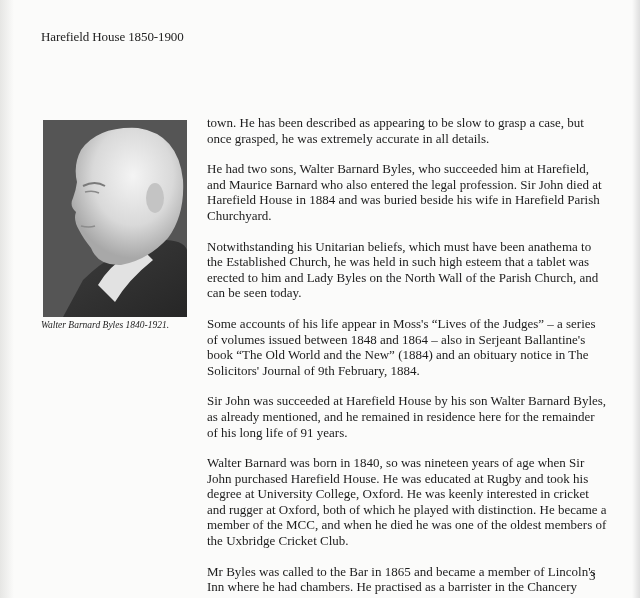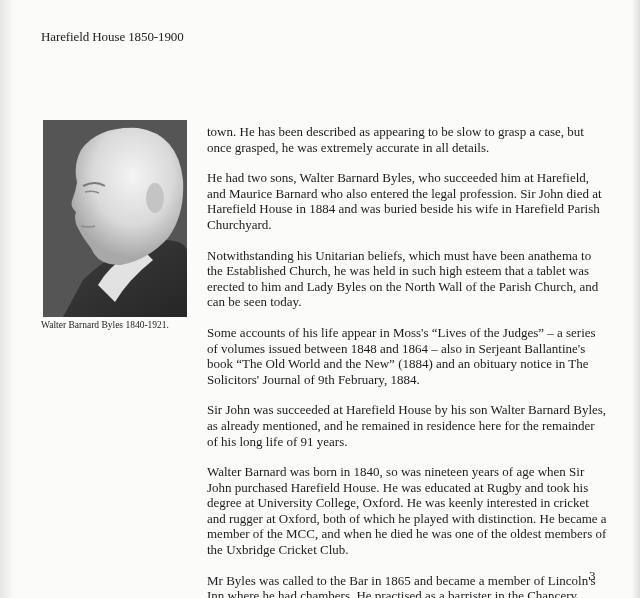--- a/index.html
+++ b/index.html
@@ -23,27 +23,27 @@
       color: #222;
     }
     .photo {
       position: absolute; left: 43px; top: 120px; width: 144px; height: 197px;
       overflow: hidden;
       background: radial-gradient(ellipse at 70% 20%, #6e6e6e 0%, #4b4b4b 55%, #3a3a3a 100%);
     }
     .photo svg { display: block; }
     .caption {
       position: absolute; left: 41px; top: 320px;
-      font-size: 9.5px; color: #222;
+      font-style: italic; font-size: 9.5px; color: #222;
     }
     .body-text {
       position: absolute; left: 207px; top: 115px; width: 400px;
       font-size: 13px; line-height: 15.6px; color: #1c1c1c;
     }
-    .body-text p { margin: 9px 0 15px 0; }
+    .body-text p { margin: 0 0 15px 0; }
     .page-number {
       position: absolute; left: 589px; top: 568px;
       font-size: 13px; color: #222;
     }
   </style>
 </head>
 <body>
 
 <div class="spine-shadow"></div>
 <div class="right-edge"></div>

